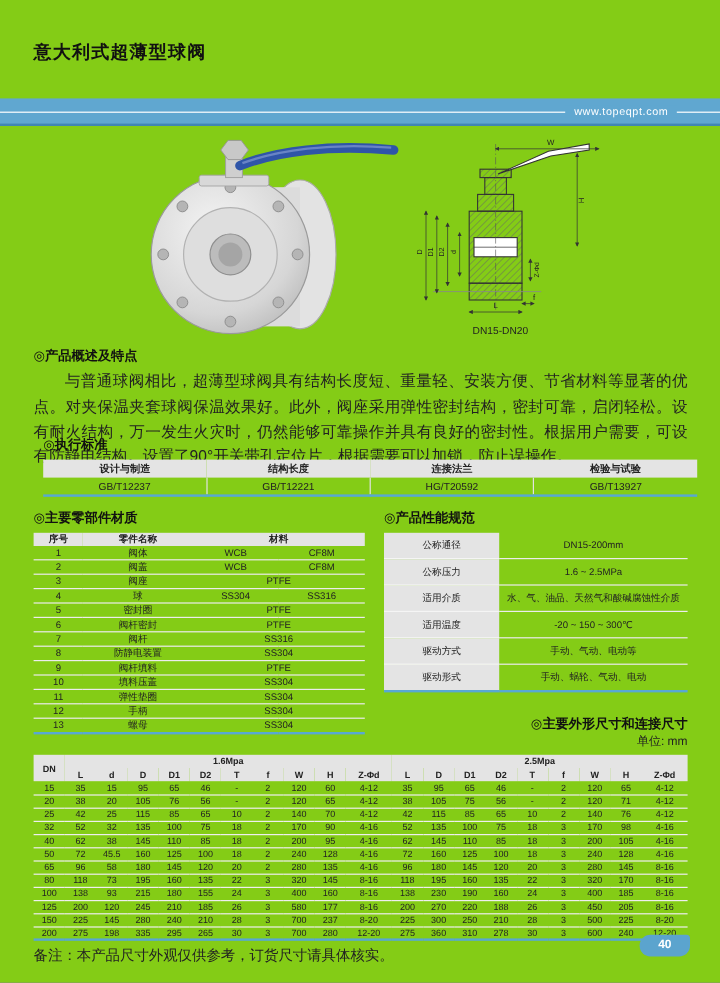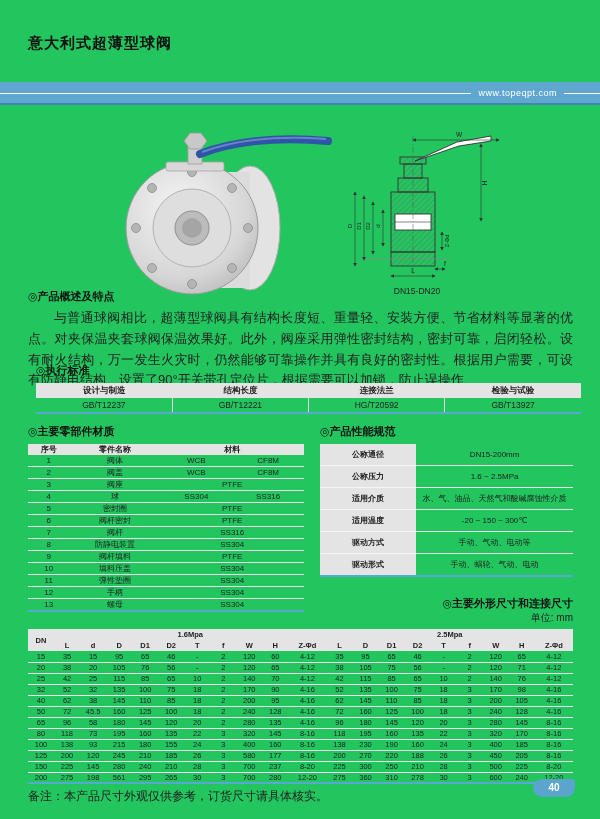--- a/index.html
+++ b/index.html
@@ -1,32 +1,32 @@
 <!DOCTYPE html>
 <html><head>
 <meta charset="utf-8">
 <style>
   * { margin:0; padding:0; box-sizing:border-box; }
   html,body { background:#888; }
   body { font-family:"Liberation Sans","DejaVu Sans",sans-serif; }
-  .page { position:relative; width:600px; height:819px; background:#22c55e; margin:0 auto; overflow:hidden; }
+  .page { position:relative; width:600px; height:819px; background:#84cc16; margin:0 auto; overflow:hidden; }
 
   
   .hdr-title { position:absolute; left:28px; top:34px; font-size:15px; font-weight:bold; color:#111; letter-spacing:1px; }
   .logo-block { position:absolute; right:50px; top:14px; width:60px; text-align:center; }
   .logo-reg { position:absolute; right:-6px; top:2px; font-size:7px; color:#333; }
   .logo-name { margin-top:3px; font-size:10px; font-weight:bold; color:#111; letter-spacing:1px; white-space:nowrap; }
 
   
   .band { position:absolute; left:0; top:82px; width:600px; height:23px; background:#60a7d0; border-bottom:2px solid #4186b2; }
   .band-line { position:absolute; left:0; right:0; top:11px; height:1px; background:#fff; }
   .band-site { position:absolute; right:36px; top:6px; background:#60a7d0; padding:0 7px; color:#fff; font-size:9px; letter-spacing:.5px; }
 
   
-  .figures { position:absolute; left:0; top:128px; width:552px; height:172px; display:flex; }
+  .figures { position:absolute; left:0; top:112px; width:552px; height:172px; display:flex; }
   .photo-wrap { margin-left:100px; width:235px; height:172px; }
   .draw-wrap { margin-left:6px; width:165px; height:172px; }
 
   
   .sec-h { font-size:11px; font-weight:bold; color:#111; }
 
   .overview { position:absolute; left:28px; top:289px; width:545px; }
   .overview p { margin-top:4px; font-size:13px; line-height:1.6; color:#222; text-indent:2em; text-align:justify; }
 
   
@@ -42,21 +42,21 @@
   .col-left { width:276px; }
   .col-right { width:253px; margin-left:16px; }
 
   .col-left table { width:100%; border-collapse:collapse; margin-top:5px; table-layout:fixed;
                     border-bottom:2px solid #58a8d3; }
   .col-left th { background:#e4e4e4; font-size:8px; font-weight:bold; height:11px; color:#222; }
   .col-left td { font-size:8px; color:#222; text-align:center; height:9.6px; border-bottom:1px solid #ececec; }
 
   .col-right table { width:100%; border-collapse:collapse; margin-top:5px; table-layout:fixed;
                      border-bottom:2px solid #58a8d3; }
-  .col-right th { background:#e4e4e4; font-size:8px; font-weight:bold; color:#222; width:38%;
+  .col-right th { background:#e4e4e4; font-size:8px; font-weight:normal; color:#222; width:38%;
                   padding:5px 2px; border-bottom:1px solid #f5f5f5; }
   .col-right td { font-size:8px; color:#222; text-align:center; padding:5px 6px; border-bottom:1px solid #ececec; }
 
   
   .dims { position:absolute; left:28px; top:596px; width:545px; }
   .dims-head { display:flex; justify-content:space-between; align-items:flex-end;flex-direction:column; }
   .dims-unit { font-size:10px; color:#222; }
   .dims table { width:100%; border-collapse:collapse; margin-top:4px; table-layout:fixed;
                 border-bottom:2px solid #58a8d3; }
   .dims th { background:#e4e4e4; font-size:7.5px; font-weight:bold; color:#222; height:11px; }
@@ -618,21 +618,21 @@
             <td>28</td>
             <td>3</td>
             <td>500</td>
             <td>225</td>
             <td>8-20</td>
           </tr>
           <tr>
             <td>200</td>
             <td>275</td>
             <td>198</td>
-            <td>561</td>
+            <td>335</td>
             <td>295</td>
             <td>265</td>
             <td>30</td>
             <td>3</td>
             <td>700</td>
             <td>280</td>
             <td>12-20</td>
             <td>275</td>
             <td>360</td>
             <td>310</td>

